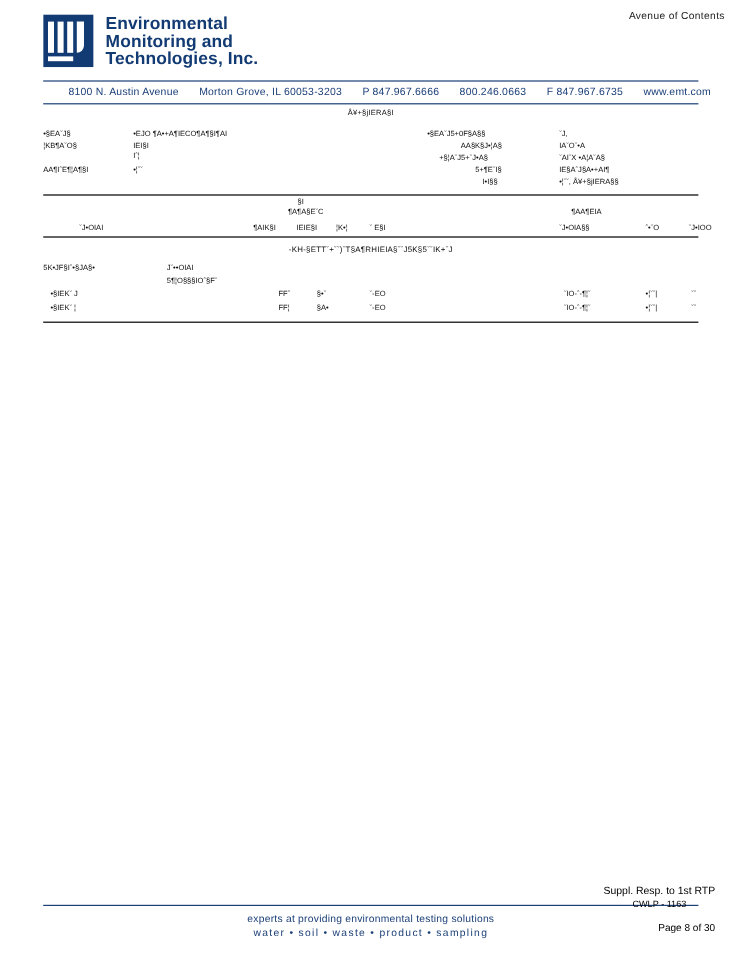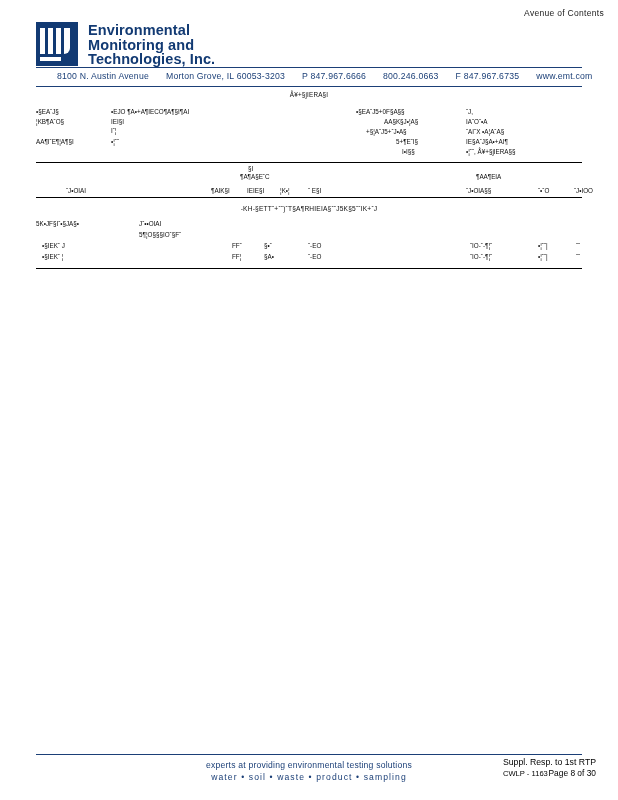--- a/index.html
+++ b/index.html
@@ -22,21 +22,21 @@
     top: 8px;
     right: 14px;
     font-size: 8.5px;
     color: #1a1a1a;
     letter-spacing: 0.3px;
   }
 
   
   .letterhead {
     position: absolute;
-    top: 22px;
+    top: 12px;
     left: 36px;
     display: flex;
     align-items: flex-start;
   }
   .logo-mark {
     width: 42px;
     height: 44px;
     position: relative;
     margin-right: 10px;
     flex: 0 0 auto;
@@ -179,22 +179,22 @@
     color: #1b3f77;
     font-size: 8.6px;
     line-height: 12px;
     letter-spacing: 0.2px;
   }
   .footer-tag .line2 { letter-spacing: 1.1px; }
 
   .stamp {
     position: absolute;
     right: 22px;
-    top: 757px;
-    text-align: left;
+    top: 737px;
+    text-align: center;
     font-size: 8.7px;
     color: #000;
     line-height: 11px;
   }
   .stamp .sub { font-size: 7.6px; }
 
   .pagenum {
     position: absolute;
     right: 22px;
     top: 768px;

